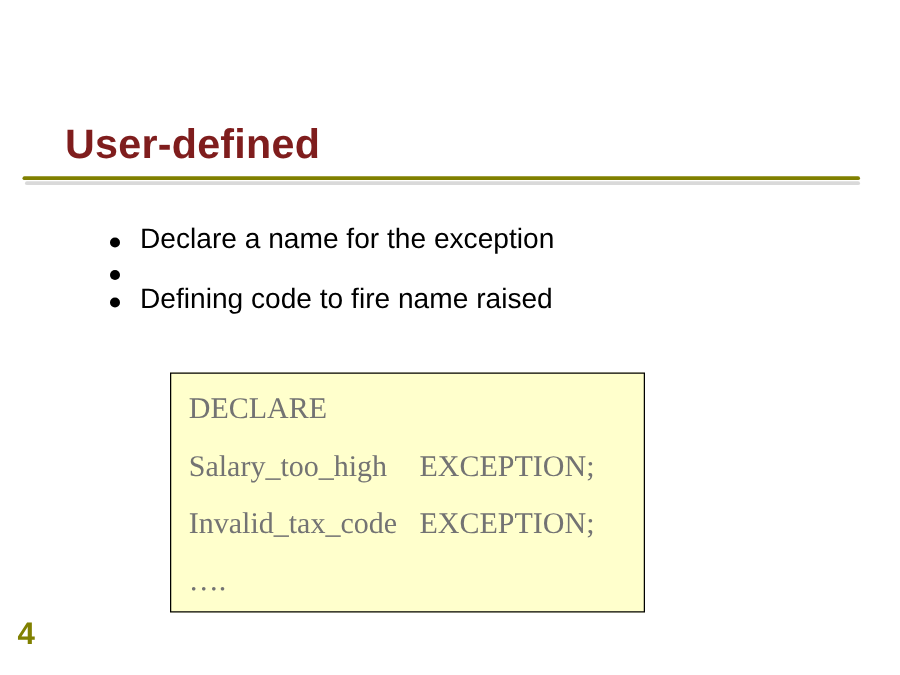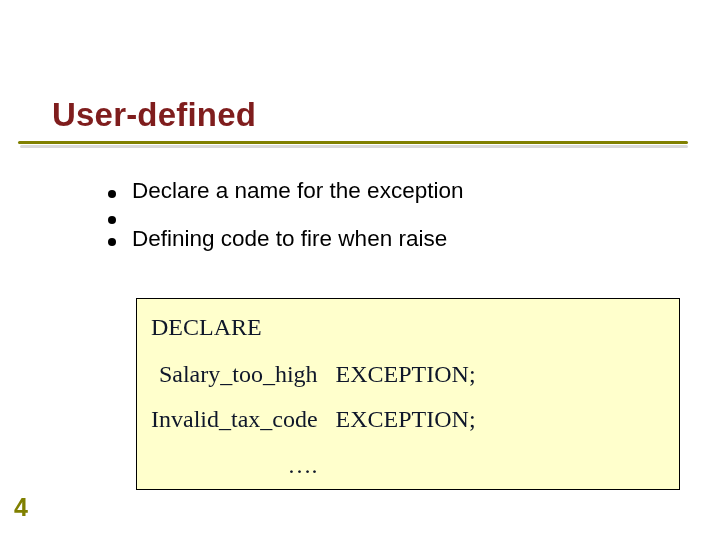--- a/index.html
+++ b/index.html
@@ -2,26 +2,26 @@
 <html><head>
 <meta charset="utf-8">
 <style>
   * { margin: 0; padding: 0; box-sizing: border-box; }
   html, body { width: 720px; height: 540px; background: #fff; font-family: Arial, Helvetica, sans-serif; }
   .slide { position: relative; width: 720px; height: 540px; background: #fff; overflow: hidden; }
   .title-block { position: absolute; left: 52px; top: 96px; }
   .title-text { font-size: 33px; font-weight: bold; color: #7f1d1d; letter-spacing: 0.2px; }
   .underline { position: absolute; left: 18px; top: 141px; width: 670px; height: 3px; background: #808000; border-radius: 2px; }
   .underline-shadow { position: absolute; left: 20px; top: 145px; width: 668px; height: 3px; background: rgba(0,0,0,0.15); border-radius: 2px; }
-  .bullets { position: absolute; left: 108px; top: 178px; text-align: right; }
+  .bullets { position: absolute; left: 88px; top: 178px; text-align: right; }
   .bullet-row { display: flex; align-items: baseline; margin-bottom: 2px; }
   .bullet-dot { width: 8px; height: 8px; background: #000; border-radius: 50%; margin-right: 16px; position: relative; margin-top: 10px; flex-shrink: 0; }
   .bullet-text { font-size: 22.5px; color: #000; }
-  .code-box { position: absolute; left: 136px; top: 298px; width: 544px; height: 192px; background: #ffffcc; border: 1px solid #000; padding: 10px 14px; font-family: "Times New Roman", Times, serif; font-size: 24px; color: #0f172a; line-height: 1.55; }
-  .code-box table { border-collapse: collapse; margin-top: 6px; text-align: right; }
+  .code-box { position: absolute; left: 136px; top: 298px; width: 380px; height: 192px; background: #ffffcc; border: 1px solid #000; padding: 10px 14px; font-family: "Times New Roman", Times, serif; font-size: 24px; color: #737373; line-height: 1.55; }
+  .code-box table { border-collapse: collapse; margin-top: 6px; }
   .code-box td { padding-right: 18px; padding-top: 4px; padding-bottom: 4px; }
   .page-num { position: absolute; left: 14px; bottom: 18px; font-size: 25px; font-weight: bold; color: #808000; }
 </style>
 </head>
 <body>
 <div class="slide">
 
   <div class="title-block">
     <div class="title-text">User-defined</div>
   </div>
@@ -32,21 +32,21 @@
   <div class="bullets">
     <div class="bullet-row">
       <div class="bullet-dot"></div>
       <div class="bullet-text">Declare a name for the exception</div>
     </div>
     <div class="bullet-row">
       <div class="bullet-dot"></div>
     </div>
     <div class="bullet-row">
       <div class="bullet-dot"></div>
-      <div class="bullet-text">Defining code to fire when raise</div>
+      <div class="bullet-text">Defining code to fire name raised</div>
     </div>
   </div>
 
   <div class="code-box">
     <div>DECLARE</div>
     <table>
       <tbody>
           <tr>
         <td>Salary_too_high</td>
         <td>EXCEPTION;</td>

